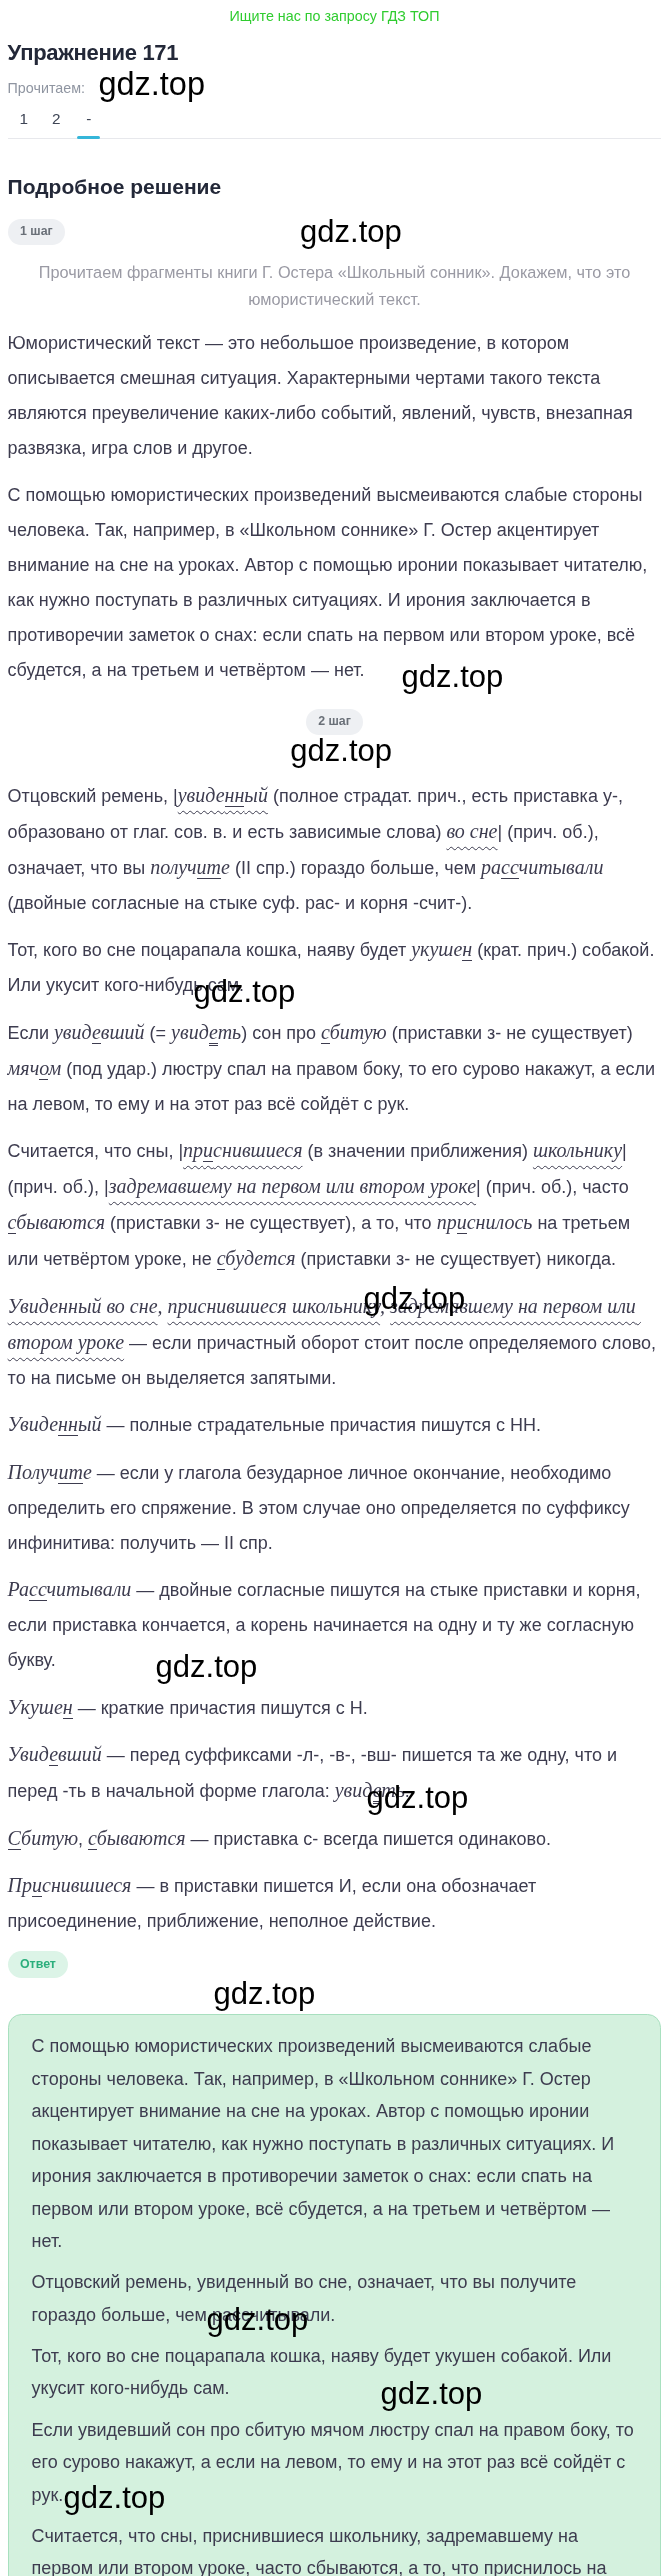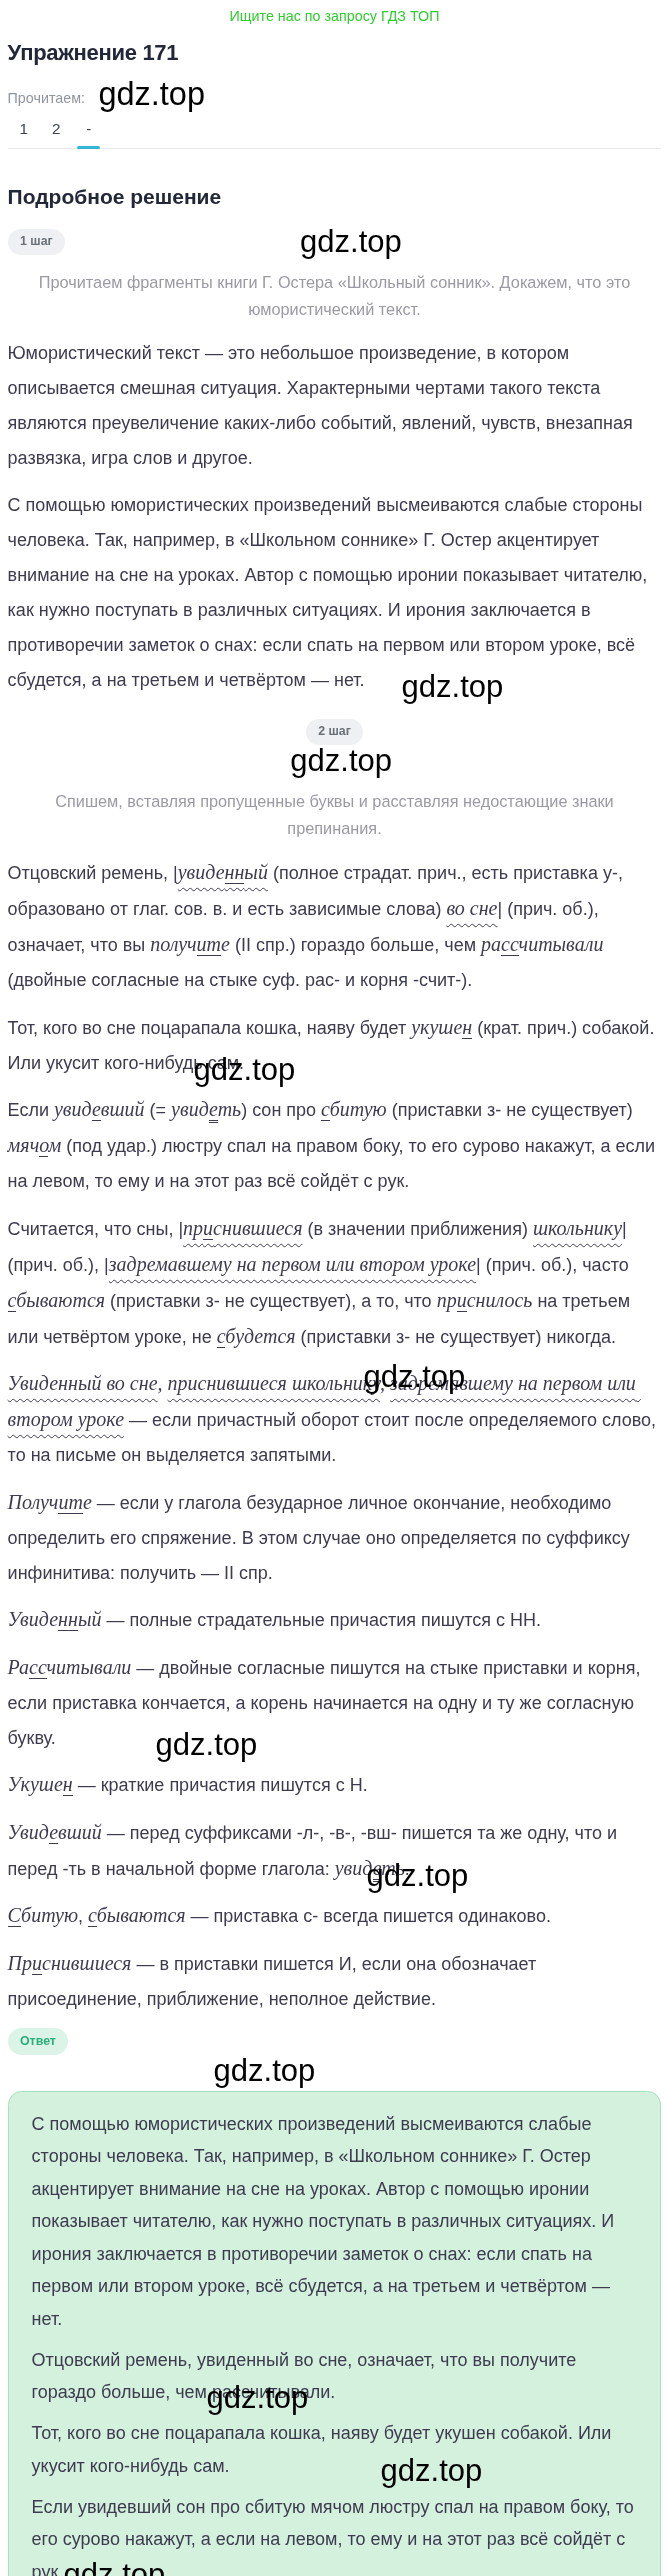--- a/index.html
+++ b/index.html
@@ -18,21 +18,21 @@
     --answer_box_border:#a8e0bf;
     --footer_purple:#8a2fae;
     --watermark:#000000;
   }
   html,body{margin:0;padding:0;background:#ffffff;}
   body{width:669px;font-family:"Liberation Sans",sans-serif;color:var(--body);}
   .page{padding:5.7px 7.6px 11.5px;position:relative;}
 
   .promo{text-align:center;color:var(--accent_green);font-size:14.3px;line-height:17px;margin:1.9px 0 15.3px;cursor:pointer;}
 
-  h1{font-size:22px;font-weight:700;color:var(--heading);margin:0 0 12px;letter-spacing:-0.3px;}
+  h1{font-size:22px;font-weight:700;color:var(--heading);margin:0 0 2px;letter-spacing:-0.3px;}
   h2{font-size:21px;font-weight:700;color:var(--heading);margin:0 0 17px;}
 
   .subtask-row{display:flex;align-items:flex-end;gap:13.4px;margin:0 0 1.9px;}
   .subtask-label{color:#8f95a1;font-size:14.3px;padding-bottom:4.8px;}
 
   .wm{color:var(--watermark);font-family:"Liberation Sans",sans-serif;font-weight:400;white-space:nowrap;}
   .wm-inline-lg{font-size:32.5px;line-height:1;}
 
   .tabs{display:flex;border-bottom:1px solid var(--tab_border);margin:0 0 36px;}
   .tab{min-width:32.5px;text-align:center;padding:7.6px 0 10.5px;font-size:15.3px;color:var(--tab_text);position:relative;cursor:pointer;}
@@ -90,29 +90,28 @@
   <p class="muted">Прочитаем фрагменты книги Г. Остера «Школьный сонник». Докажем, что это юмористический текст.</p>
   <div id="step1-paras">
       <p class="bp"><span>Юмористический текст — это небольшое произведение, в котором описывается смешная ситуация. Характерными чертами такого текста являются преувеличение каких-либо событий, явлений, чувств, внезапная развязка, игра слов и другое.</span></p>
       <p class="bp"><span>С помощью юмористических произведений высмеиваются слабые стороны человека. Так, например, в «Школьном соннике» Г. Остер акцентирует внимание на сне на уроках. Автор с помощью иронии показывает читателю, как нужно поступать в различных ситуациях. И ирония заключается в противоречии заметок о снах: если спать на первом или втором уроке, всё сбудется, а на третьем и четвёртом — нет.</span><span class="wm wm-abs" style="left: 394px; bottom: -3.8px;">gdz.top</span></p>
     </div>
 
   <div class="step-row mt">
     <span class="badge">2 шаг</span>
     <span class="wm step2-wm">gdz.top</span>
   </div>
-  <p class="muted">Спишем, вставляя пропущенные буквы и расставляя недостающие знаки препинания.</p>
   <div id="step2-paras">
       <p class="bp"><span>Отцовский ремень, |</span><span class="it wv">увиде</span><span class="it wv ul">нн</span><span class="it wv">ый</span><span> (полное страдат. прич., есть приставка у-, образовано от глаг. сов. в. и есть зависимые слова) </span><span class="it wv">во сне</span><span>| (прич. об.), означает, что вы </span><span class="it">получ</span><span class="it ul">ит</span><span class="it">е</span><span> (II спр.) гораздо больше, чем </span><span class="it">ра</span><span class="it ul">сс</span><span class="it">читывали</span><span> (двойные согласные на стыке суф. рас- и корня -счит-).</span></p>
       <p class="bp"><span>Тот, кого во сне поцарапала кошка, наяву будет </span><span class="it">укуше</span><span class="it ul">н</span><span> (крат. прич.) собакой. Или укусит кого-нибудь сам.</span><span class="wm wm-abs" style="left: 186px; bottom: -3.8px;">gdz.top</span></p>
       <p class="bp"><span>Если </span><span class="it">увид</span><span class="it ul">е</span><span class="it">вший</span><span> (= </span><span class="it">увид</span><span class="it dbl">е</span><span class="it">ть</span><span>) сон про </span><span class="it ul">с</span><span class="it">битую</span><span> (приставки з- не существует) </span><span class="it">мяч</span><span class="it ul">о</span><span class="it">м</span><span> (под удар.) люстру спал на правом боку, то его сурово накажут, а если на левом, то ему и на этот раз всё сойдёт с рук.</span></p>
       <p class="bp"><span>Считается, что сны, |</span><span class="it wv">пр</span><span class="it wv ul">и</span><span class="it wv">снившиеся</span><span> (в значении приближения) </span><span class="it wv">школьнику</span><span>| (прич. об.), |</span><span class="it wv">задремавшему на первом или втором уроке</span><span>| (прич. об.), часто </span><span class="it ul">с</span><span class="it">бываются</span><span> (приставки з- не существует), а то, что </span><span class="it">пр</span><span class="it ul">и</span><span class="it">снилось</span><span> на третьем или четвёртом уроке, не </span><span class="it ul">с</span><span class="it">будется</span><span> (приставки з- не существует) никогда.</span></p>
       <p class="bp"><span class="it wv">Увиденный во сне</span><span class="it">, </span><span class="it wv">приснившиеся школьнику</span><span class="it">, </span><span class="it wv">задремавшему на первом или втором уроке</span><span> — если причастный оборот стоит после определяемого слово, то на письме он выделяется запятыми.</span><span class="wm wm-abs" style="left: 356px; top: -5.7px;">gdz.top</span></p>
+      <p class="bp"><span class="it">Увиде</span><span class="it ul">нн</span><span class="it">ый</span><span> — полные страдательные причастия пишутся с НН.</span></p>
       <p class="bp"><span class="it">Получ</span><span class="it ul">ит</span><span class="it">е</span><span> — если у глагола безударное личное окончание, необходимо определить его спряжение. В этом случае оно определяется по суффиксу инфинитива: получить — II спр.</span></p>
-      <p class="bp"><span class="it">Увиде</span><span class="it ul">нн</span><span class="it">ый</span><span> — полные страдательные причастия пишутся с НН.</span></p>
       <p class="bp"><span class="it">Ра</span><span class="it ul">сс</span><span class="it">читывали</span><span> — двойные согласные пишутся на стыке приставки и корня, если приставка кончается, а корень начинается на одну и ту же согласную букву.</span><span class="wm wm-abs" style="left: 148px; bottom: -3.8px;">gdz.top</span></p>
       <p class="bp"><span class="it">Укуше</span><span class="it ul">н</span><span> — краткие причастия пишутся с Н.</span></p>
       <p class="bp"><span class="it">Увид</span><span class="it ul">е</span><span class="it">вший</span><span> — перед суффиксами -л-, -в-, -вш- пишется та же одну, что и перед -ть в начальной форме глагола: </span><span class="it">увид</span><span class="it dbl">е</span><span class="it">ть</span><span>.</span><span class="wm wm-abs" style="left: 359px; bottom: -3.8px;">gdz.top</span></p>
       <p class="bp"><span class="it ul">С</span><span class="it">битую</span><span>, </span><span class="it ul">с</span><span class="it">бываются</span><span> — приставка с- всегда пишется одинаково.</span></p>
       <p class="bp"><span class="it">Пр</span><span class="it ul">и</span><span class="it">снившиеся</span><span> — в приставки пишется И, если она обозначает присоединение, приближение, неполное действие.</span></p>
     </div>
 
   <div class="answer-header">
     <span class="badge answer-badge">Ответ</span>
     <span class="wm answer-wm">gdz.top</span>

